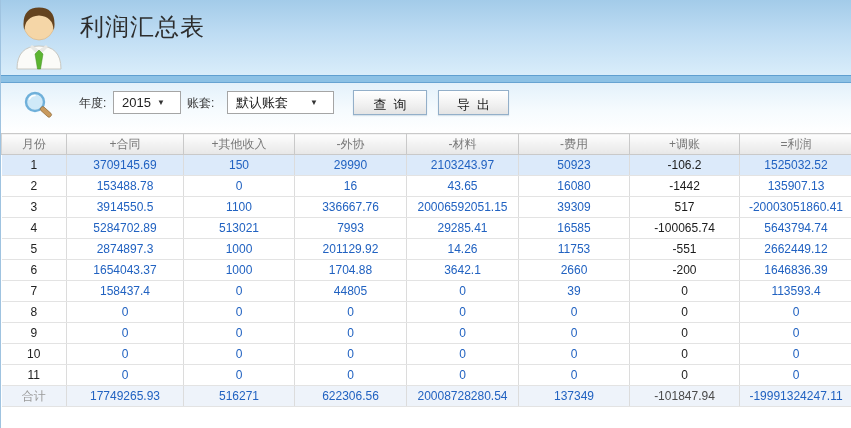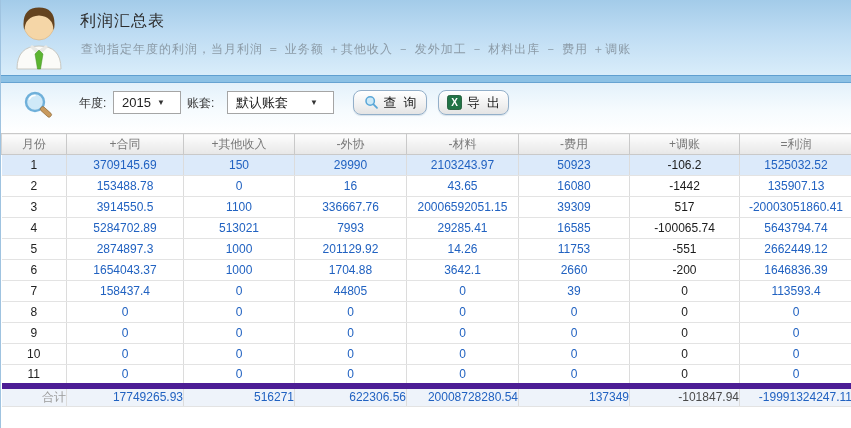--- a/index.html
+++ b/index.html
@@ -4,75 +4,74 @@
 <style>
   * { box-sizing: border-box; margin: 0; padding: 0; }
   html,body { background:#fff; }
   body { font-family: "Liberation Sans", "DejaVu Sans", sans-serif; }
   .app { position:relative; width:851px; height:428px; overflow:hidden; background:#fff; border-left:1px solid #9fc3e0; }
 
   
   .page-header { position:absolute; top:0; left:0; width:851px; height:75px;
     background:linear-gradient(180deg,#a3cbe9 0%,#bedcf3 45%,#d9edfa 100%); }
   .avatar { position:absolute; left:12px; top:3px; width:52px; height:68px; }
-  .page-title { position:absolute; left:79px; top:11px; font-size:16px; color:#2d2d2d; letter-spacing:1px; }
+  .page-title { position:absolute; left:79px; top:11px; font-size:24px; color:#2d2d2d; letter-spacing:1px; }
   .page-subtitle { position:absolute; left:80px; top:41px; font-size:12px; color:#8b9aa6; letter-spacing:1px; }
 
   .header-strip { position:absolute; top:75px; left:0; width:851px; height:8px;
     background:#8cc1e5; border-top:1px solid #5f9fd0; border-bottom:1px solid #66a3d2; }
 
   
   .toolbar { position:absolute; top:83px; left:0; width:851px; height:50px;
     background:linear-gradient(180deg,#e3f1fb 0%, #f6fbfe 55%, #ffffff 100%); }
   .magnifier-large { position:absolute; left:20px; top:6px; }
   .tb-label { position:absolute; top:12px; font-size:12px; color:#333; }
   .lbl-year { left:78px; }
   .lbl-account { left:186px; }
   .fake-select { position:absolute; top:8px; height:23px; background:#fff; border:1px solid #a5a5a5;
     display:flex; align-items:center; justify-content:space-between; padding:0 15px 0 8px; font-size:13px; color:#222; cursor:default; }
   .sel-year { left:112px; width:68px; }
   .sel-account { left:226px; width:107px; }
   .chev { font-size:8px; color:#333; margin-left:4px; }
   .btn { position:absolute; top:7px; height:25px; display:inline-flex; align-items:center; justify-content:center; gap:5px;
-    border:1px solid #93afc9; border-radius:8px; background:linear-gradient(180deg,#ffffff 0%,#f2f2f2 55%,#e4e4e4 100%);
-    font-size:13px; color:#222; cursor:pointer; box-shadow:0 1px 1px rgba(120,150,180,.25); }
+    border:1px solid #93afc9; border-radius:0; background:linear-gradient(180deg,#ffffff 0%,#f2f2f2 55%,#e4e4e4 100%);
+    font-size:13px; color:#222; cursor:pointer; box-shadow:0 1px 1px rgba(120,150,180,.25);flex-direction:column; }
   .btn-label { letter-spacing:7px; margin-right:-7px; }
   .btn-search { left:352px; width:74px; }
   .btn-export { left:437px; width:71px; }
   .btn-print  { left:516px; width:72px; }
 
   
   table.grid { position:absolute; top:133px; left:0; width:851px; border-collapse:collapse; table-layout:fixed; font-size:12px; }
   table.grid th { height:21px; font-weight:normal; color:#787878; text-align:center;
     background:linear-gradient(180deg,#fdfdfd 0%,#f0f0f0 60%,#e7e7e7 100%);
     border:1px solid #c9c9c9; border-left:1px solid #d4d4d4; }
   table.grid td { height:21px; text-align:center; border-right:1px solid #dcdcdc; border-bottom:1px solid #e3e3e3; background:#fff; }
   td.c-label { color:#222; }
   td.c-num { color:#2162c1; }
   td.c-num.c-dark { color:#1b1b1b; }
   tr.selected td { background:#dceafa; }
-  tr.total td { background:#eef3fa; border-top:6px solid #4c1d95;text-align:right; }
+  tr.total td { background:#eef3fa; border-top:1px solid #4c1d95; }
   tr.total td.c-label { color:#9a9a9a; }
   tr.total td.c-dark { color:#4a4a4a; }
 </style>
 </head>
 <body>
 
 <div class="app">
 
   <div class="page-header">
     <svg class="avatar" viewBox="0 0 52 68" width="52" height="68">
       <path d="M4 66 Q4 43 26 43 Q48 43 48 66 Z" fill="#fbfbf8" stroke="#c8c8c2" stroke-width="1"></path>
       <path d="M17 44 L26 53 L35 44 L33 42 L26 47 L19 42 Z" fill="#e8e8e4"></path>
       <circle cx="26" cy="22" r="15" fill="#f5d6a7" stroke="#d8b27e" stroke-width="0.6"></circle>
       <path d="M10.5 21 Q10.5 4.5 26 4.5 Q41.5 4.5 41.5 21 Q41.5 25 40.5 27 Q40 13.5 26 12.5 Q12 13.5 11.5 27 Q10.5 25 10.5 21 Z" fill="#64431f"></path>
       <path d="M26 47 L22 51 L24.5 66 L27.5 66 L30 51 Z" fill="#5cb531" stroke="#3f8c1e" stroke-width="0.5"></path>
     </svg>
     <div class="page-title">利润汇总表</div>
-    <div class="page-subtitle">查询指定年度的利润，当月利润 ＝ 业务额 ＋其他收入 － 发外加工 － 材料出库 － 费用 ＋调账</div>
   </div>
   <div class="header-strip"></div>
 
   <div class="toolbar">
     <svg class="magnifier-large" width="36" height="36" viewBox="0 0 36 36">
       <circle cx="14" cy="13" r="9" fill="#cfe9f8" stroke="#6fb0da" stroke-width="2.4"></circle>
       <path d="M8.5 10 Q10 6.5 14 6.5" stroke="#ffffff" stroke-width="1.6" fill="none" stroke-linecap="round"></path>
       <g transform="rotate(42 21 19)">
         <rect x="20" y="17" width="13" height="4.6" rx="1.8" fill="#c8995d" stroke="#8f6a38" stroke-width="0.7"></rect>
       </g>

